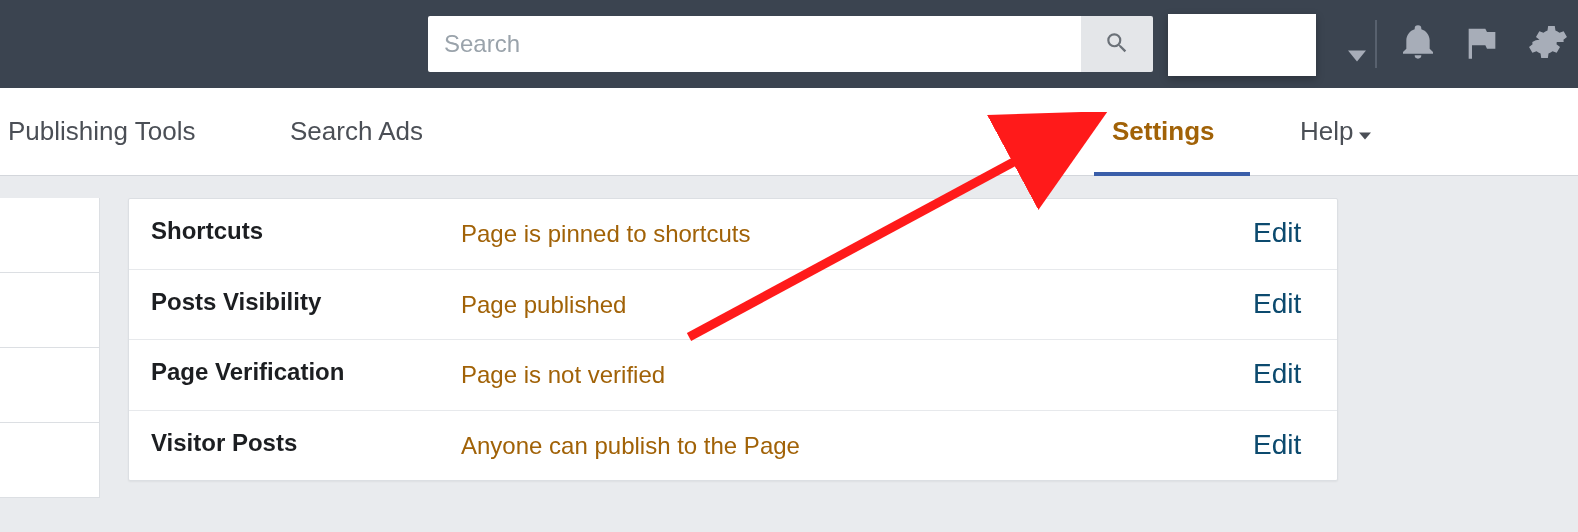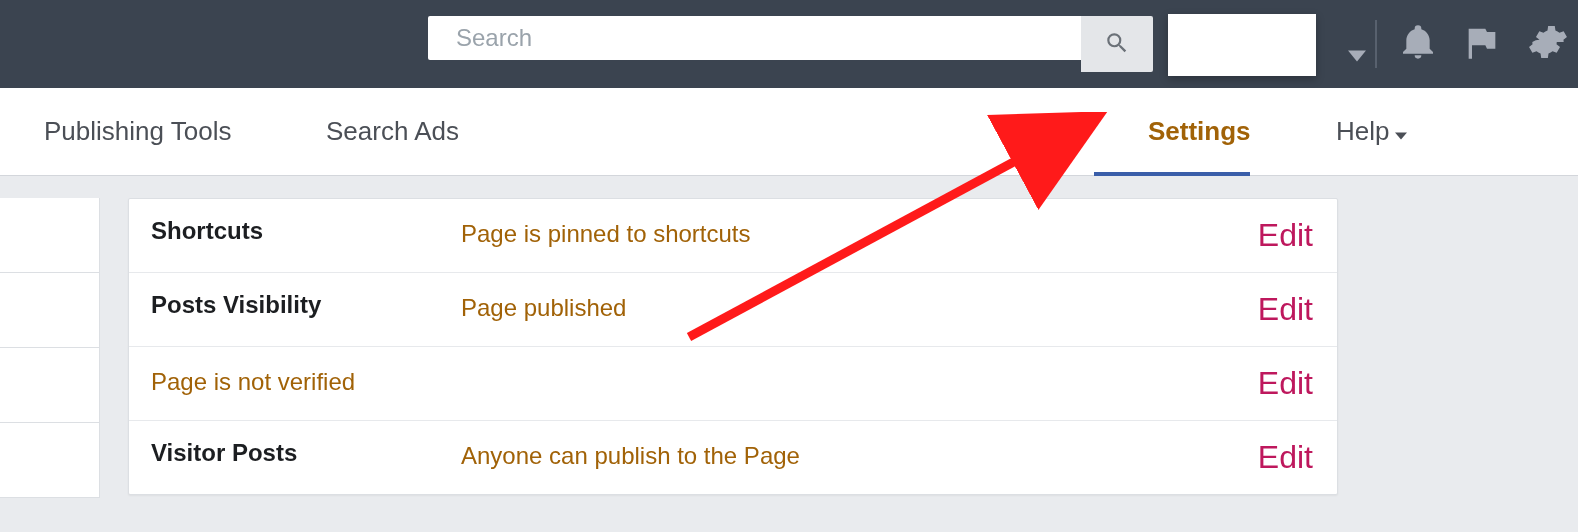--- a/index.html
+++ b/index.html
@@ -9,23 +9,23 @@
       width:1578px; height:88px; background:#3b4450; position:relative;
       display:flex; align-items:center;
     }
     .search-wrap {
       position:absolute;
       left:428px; top:16px; height:56px; width:725px;
       display:flex;
     }
     .search-input {
       flex:1 1 auto;
-      background:#fff; border:none; height:44px;
+      background:#fff; border:none; height:56px;
       font-size:24px; color:#9aa3ab;
-      padding:0 28px;
+      padding:0 16px;
       outline:none;
       border-radius:2px 0 0 2px;
     }
     .search-input::placeholder { color:#9aa3ab; }
     .search-btn {
       width:72px; height:56px; background:#e4e6e9;
       display:flex; align-items:center; justify-content:center;
       border:none;
       border-radius:0 2px 2px 0;
       cursor:pointer;
@@ -54,21 +54,20 @@
     
     .nav-bar {
       width:1578px; height:88px; background:#fff;
       border-bottom:1px solid #d3d6db;
       position:relative;
     }
     .nav-link {
       position:absolute; top:28px;
       font-size:26px; color:#4b4f56; font-weight:400;
       cursor:pointer;
-      margin-left:36px;
     }
     .nav-publishing { left:8px; }
     .nav-ads { left:290px; }
     .nav-settings { left:1112px; font-weight:700; color:#a16207; }
     .nav-help { left:1300px; display:flex; align-items:center; }
     .nav-help .caret { margin-left:6px; }
     .active-underline {
       position:absolute;
       bottom:-2px; left:1094px; width:156px; height:5px;
       background:#3a5ea9;
@@ -105,22 +104,22 @@
       width:310px; flex:0 0 310px;
       font-size:24px; font-weight:700; color:#1c1e21;
     }
     .row-val {
       flex:1 1 auto;
       font-size:24px; color:#a16207; font-weight:400;
       line-height:1.4;
     }
     .row-val .line { display:block; }
     .row-edit {
-      flex:0 0 60px; text-align:right;
-      font-size:32px; color:#be185d; font-weight:400;
+      flex:0 0 60px; 
+      font-size:28px; color:#0c4a6e; font-weight:400;
       cursor:pointer;
     }
     
     .arrow {
       position:absolute; left:679px; top:112px;
       pointer-events:none;
     }
   </style>
 </head>
 <body>
@@ -199,20 +198,21 @@
         <div class="row-edit">Edit</div>
       </div>
       <div class="row">
         <div class="row-label">Posts Visibility</div>
         <div class="row-val">
           <span class="line">Page published</span>
         </div>
         <div class="row-edit">Edit</div>
       </div>
       <div class="row">
+        <div class="row-label">Page Verification</div>
         <div class="row-val">
           <span class="line">Page is not verified</span>
         </div>
         <div class="row-edit">Edit</div>
       </div>
       <div class="row">
         <div class="row-label">Visitor Posts</div>
         <div class="row-val">
           <span class="line">Anyone can publish to the Page</span>
         </div>

